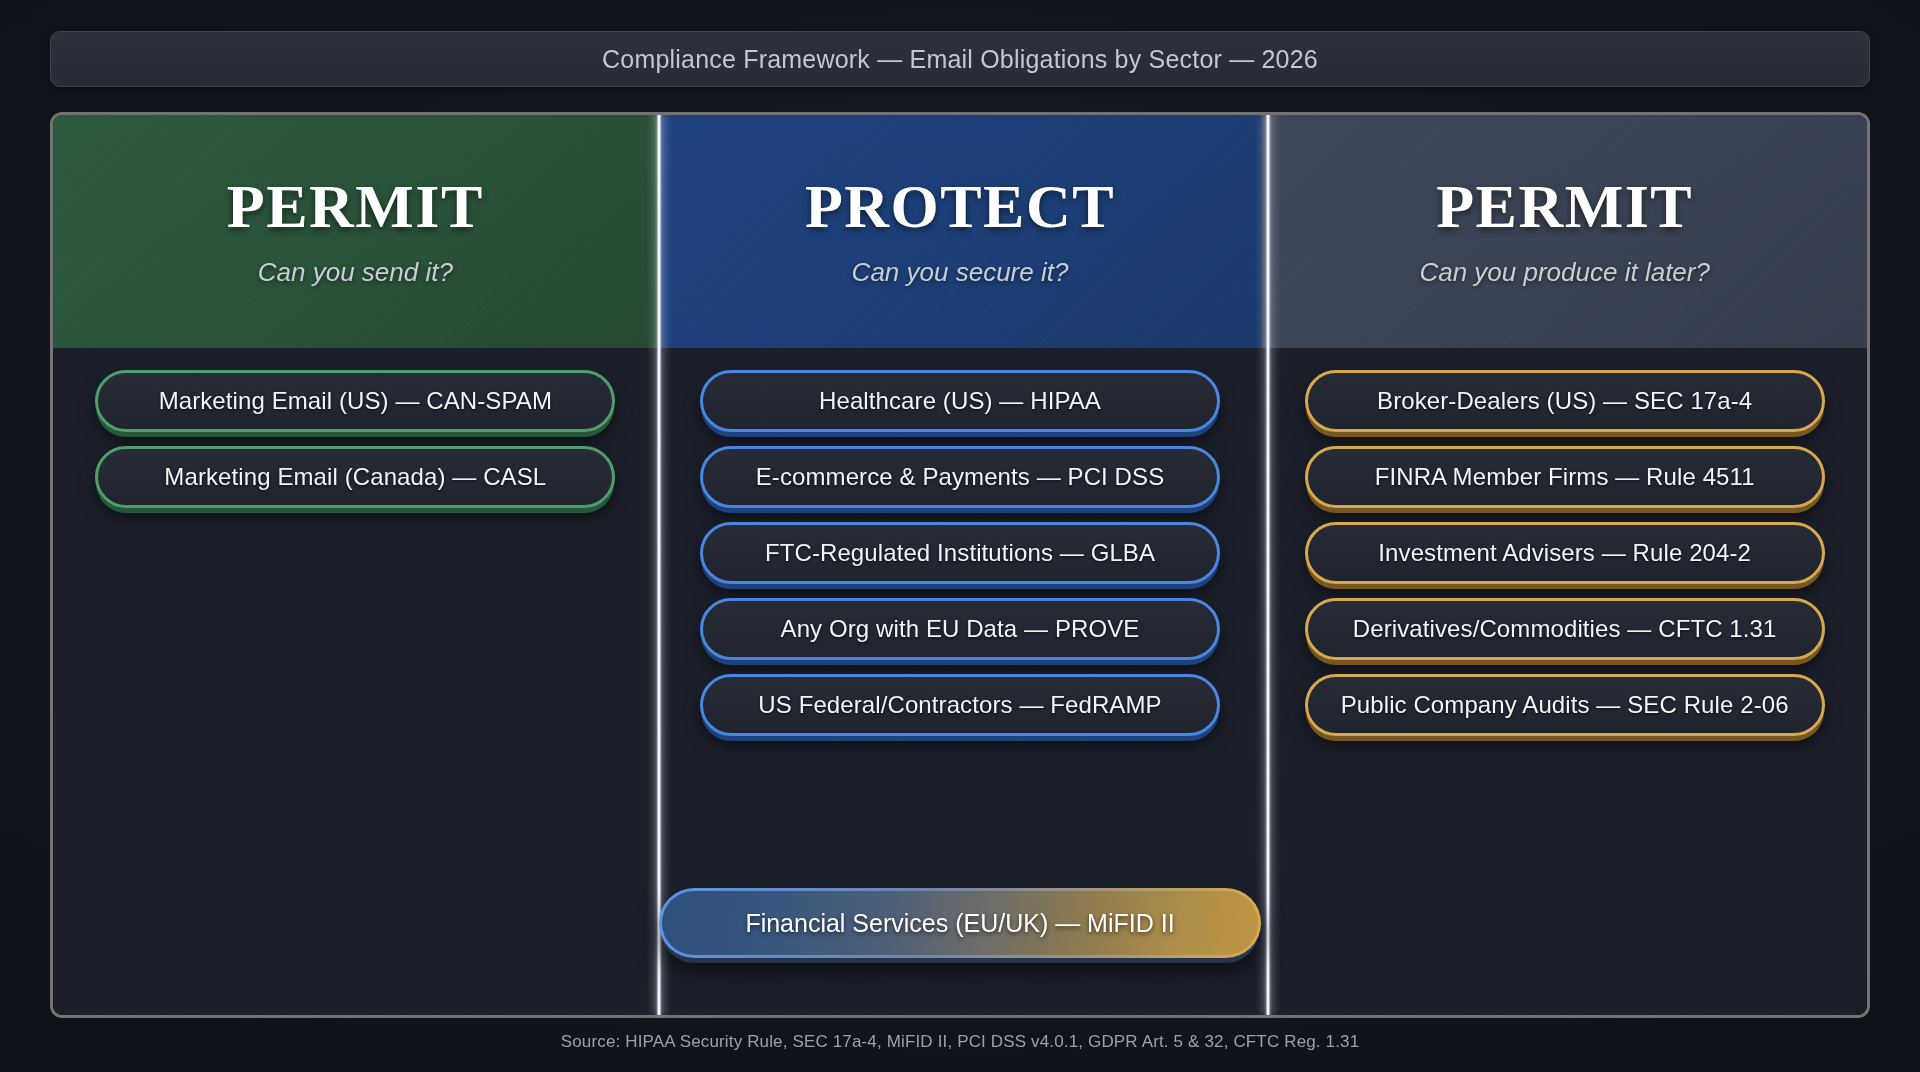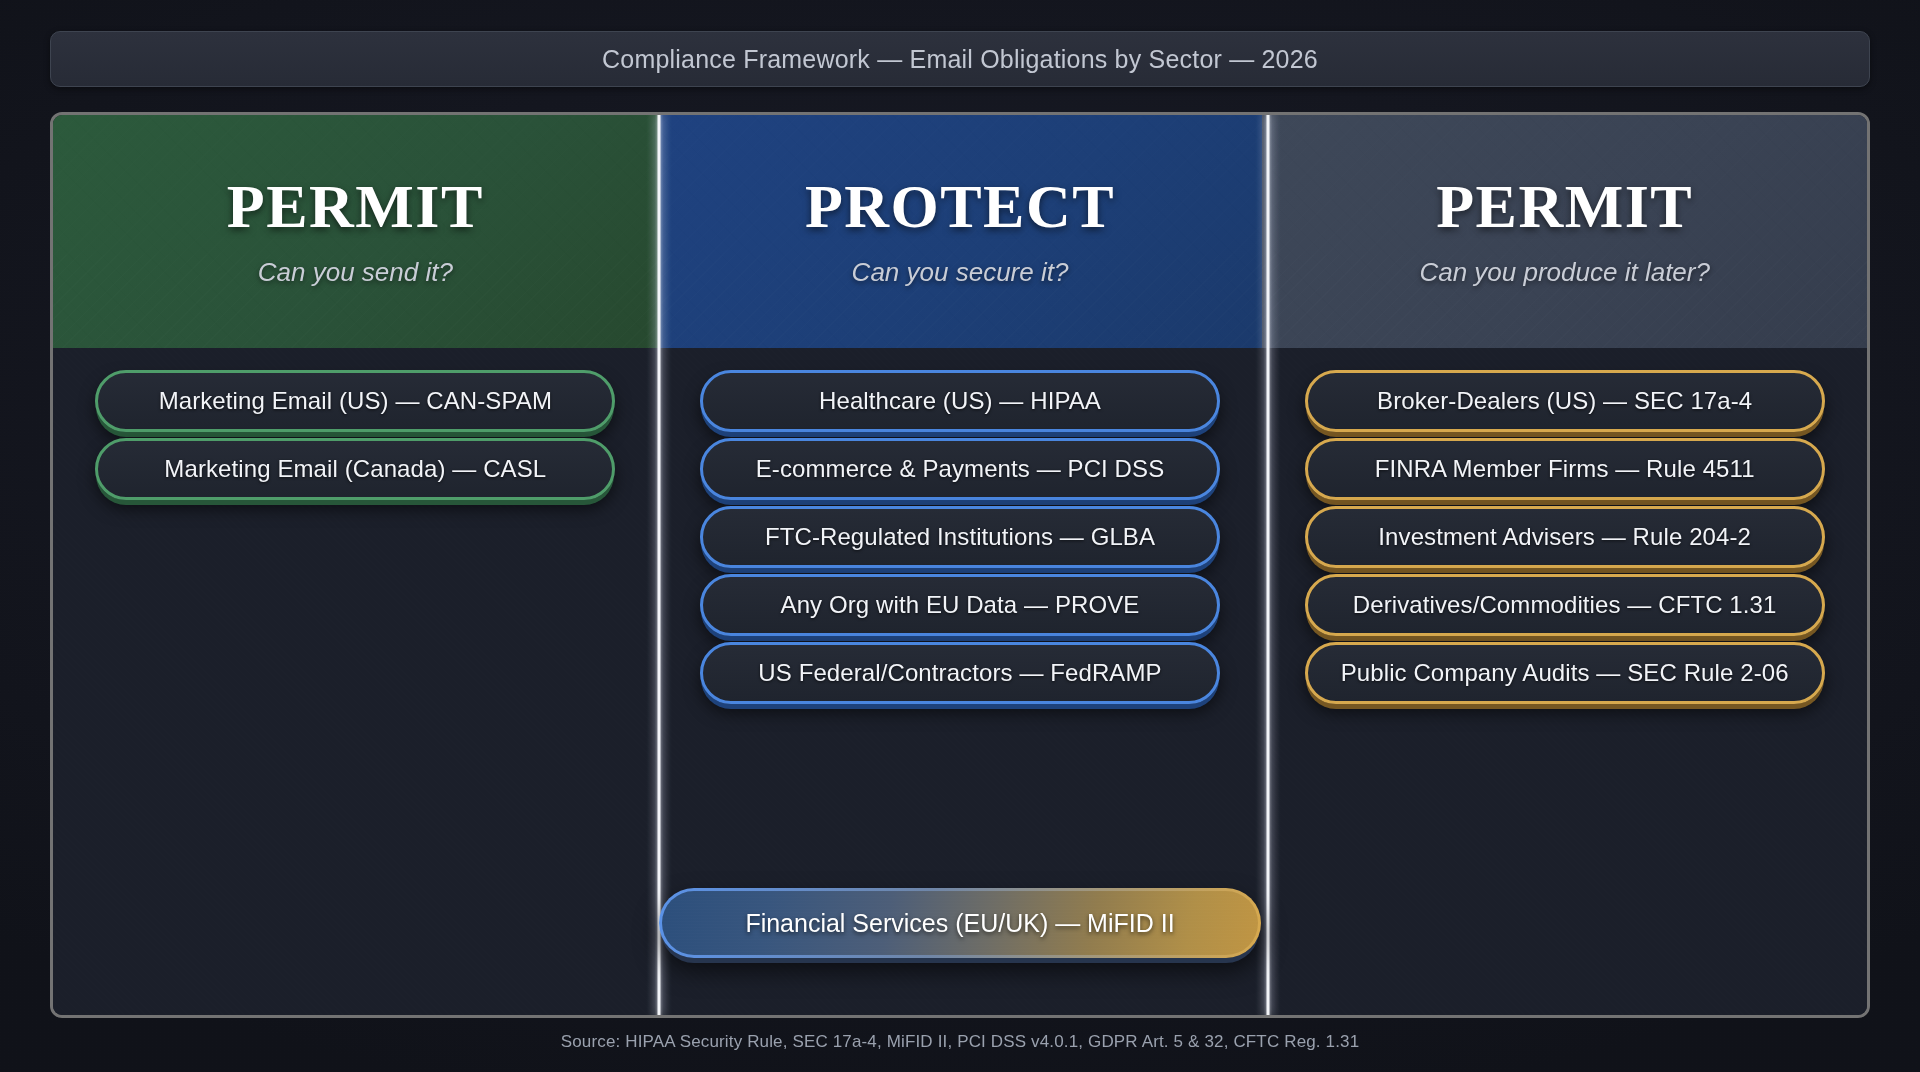--- a/index.html
+++ b/index.html
@@ -180,21 +180,21 @@
 
   
   .pill-list {
     position: absolute;
     left: 0; right: 0;
     top: 255px;
     z-index: 3;
     display: flex;
     flex-direction: column;
     align-items: center;
-    gap: 6px;
+    gap: 14px;
     padding: 0 38px;
   }
 
   .pill {
     position: relative;
     width: 100%;
     max-width: 520px;
     height: 62px;
     border-radius: 999px;
     background: linear-gradient(180deg, #262b36 0%, #1f242e 100%);

